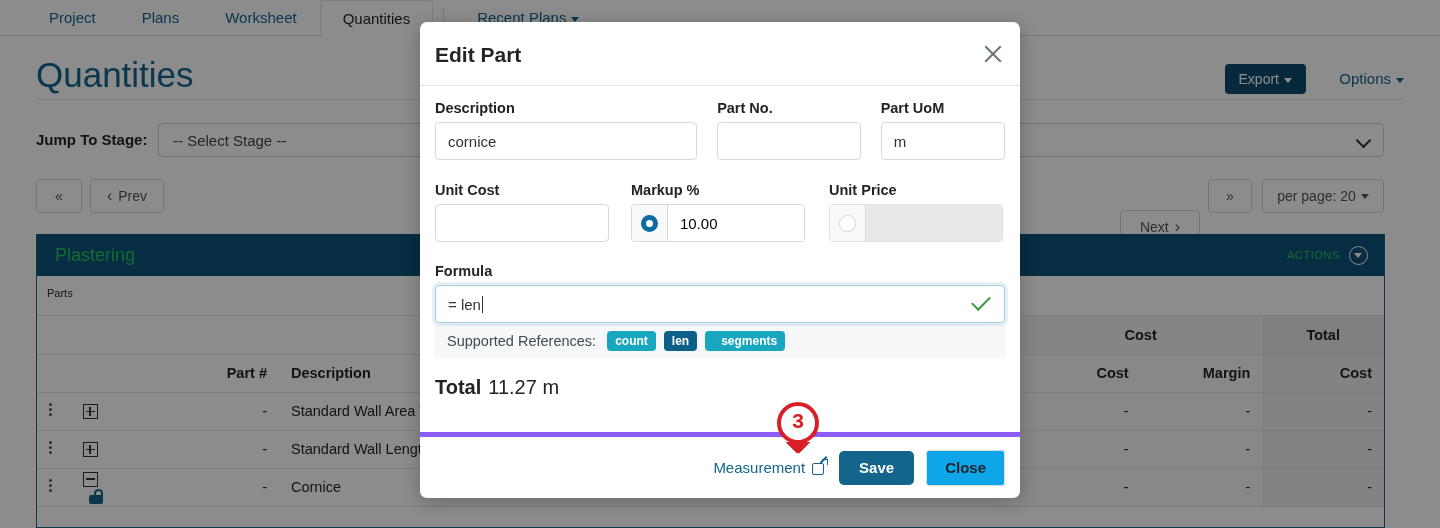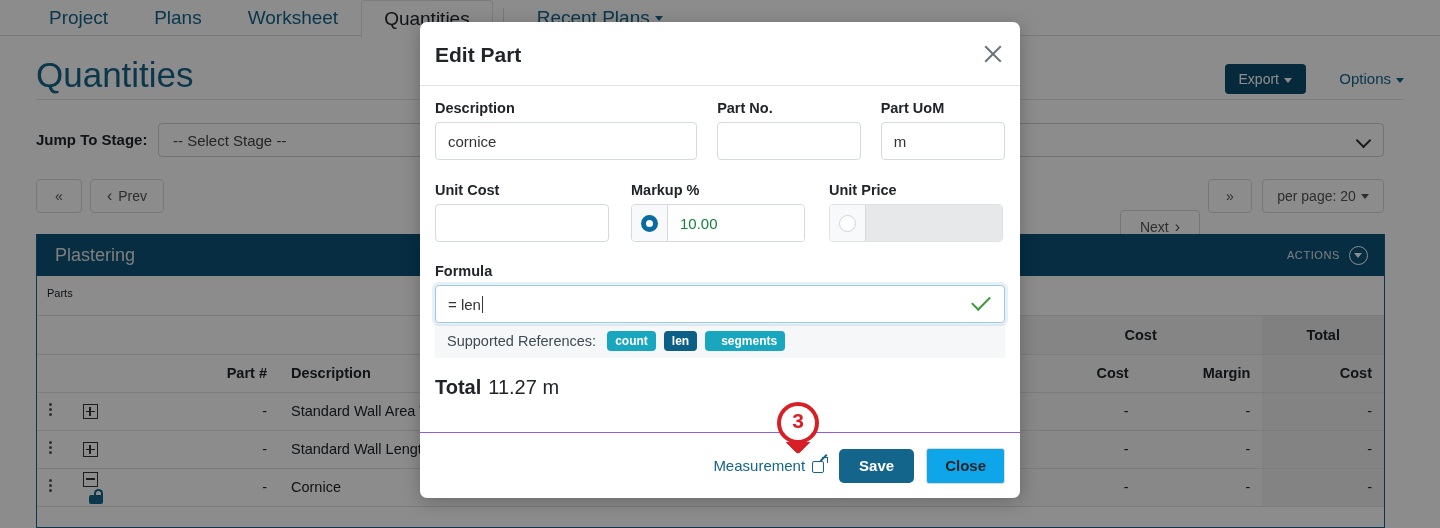--- a/index.html
+++ b/index.html
@@ -15,21 +15,21 @@
   
   .page { position: absolute; inset: 0; background: #ffffff; }
 
   .navbar {
     position: absolute; left: 0; top: 0; width: 1440px; height: 36px;
     border-bottom: 1px solid #dddddd;
     background: #ffffff;
   }
   .nav-tabs { position: absolute; left: 26px; top: 0; display: flex; align-items: flex-end; height: 36px; }
   .nav-tab {
-    font-size: 19px; color: #14658c; padding: 9px 22px 10px 22px;
+    font-size: 15px; color: #14658c; padding: 9px 22px 10px 22px;
     border: 1px solid transparent; border-bottom: none; line-height: 17px;
     white-space: nowrap;
   }
   .nav-tab.active {
     color: #212529; background: #ffffff;
     border-color: #dee2e6; border-radius: 4px 4px 0 0;
     position: relative; top: 1px;
   }
   .nav-divider {
     width: 1px; height: 20px; background: #dddddd; margin: 0 10px; align-self: center;
@@ -79,21 +79,21 @@
   #btn-prev  { left: 90px; top: 179px; width: 74px; }
   #btn-next  { left: 1120px; top: 179px; width: 80px; margin-top: 31px; }
   #btn-last  { left: 1208px; top: 179px; width: 44px; }
   #btn-perpage { left: 1262px; top: 179px; width: 122px; }
 
   .table-card {
     position: absolute; left: 36px; top: 234px; width: 1349px; height: 294px;
     border: 1px solid #14658c; border-top: none; background: #ffffff; overflow: hidden;
   }
   .card-head {
-    height: 42px; background: #0b5378; color: #e5e5e5; position: relative; text-decoration: underline;
+    height: 42px; background: #0b5378; color: #22c55e; position: relative; text-decoration: underline;
   }
   .card-head .ttl { position: absolute; left: 18px; top: 11px; font-size: 18px; }
   .card-head .actions {
     position: absolute; right: 44px; top: 15px; font-size: 11px; letter-spacing: .6px;
   }
   .card-head .actions-icon {
     position: absolute; right: 16px; top: 12px; width: 19px; height: 19px;
     border: 1.5px solid #ffffff; border-radius: 50%;
   }
   .card-head .actions-icon i {
@@ -179,21 +179,21 @@
   .radio-inp { display: flex; height: 38px; border: 1px solid #d5dade; border-radius: 4px; overflow: hidden; }
   .radio-cell {
     width: 36px; background: #f8f9fa; border-right: 1px solid #d5dade;
     display: flex; align-items: center; justify-content: center; flex: none;
   }
   .radio-dot {
     width: 17px; height: 17px; border-radius: 50%; background: #ffffff;
     border: 5px solid #0b6aa2; box-sizing: border-box;
   }
   .radio-dot.off { border: 1px solid #cfd4d8; background: #ffffff; }
-  .radio-val { flex: 1; display: flex; align-items: center; padding: 0 12px; font-size: 15px; color: #15803d; background: #ffffff; }
+  .radio-val { flex: 1; display: flex; align-items: center; padding: 0 12px; font-size: 15px; color: #000000; background: #ffffff; }
   .radio-val.disabled { background: #e6e8ea; }
   .radio-inp.disabled { border-color: #dfe2e5; }
 
   .formula-label { margin-top: 21px; font-size: 14.5px; font-weight: bold; color: #212529; }
   .formula-box {
     margin-top: 6px; height: 38px; border: 1px solid #9fcbe0; border-radius: 4px;
     box-shadow: 0 0 0 3px rgba(13,110,160,0.10);
     display: flex; align-items: center; padding: 0 12px; position: relative; background: #fff;
   }
   .formula-text { font-size: 15px; color: #333; }
@@ -210,21 +210,21 @@
   .refs .cap { font-size: 14.5px; color: #3e4a52; margin-right: 3px; }
   .badge {
     font-size: 12px; font-weight: bold; color: #ffffff; border-radius: 4px;
     padding: 4px 8px; line-height: 12px;
   }
   .total-line { margin-top: 18px; font-size: 20px; color: #212529; }
   .total-line b { font-weight: bold; }
   .total-line span { margin-left: 7px; }
 
   .modal-foot {
-    height: 66px; border-top: 1px solid #8b5cf6; flex: none; position: relative;
+    height: 66px; border-top: 5px solid #8b5cf6; flex: none; position: relative;
     display: flex; align-items: center; justify-content: flex-end; padding-right: 15px; gap: 12px;
   }
   .meas-link { color: #14658c; font-size: 15px; display: flex; align-items: center; gap: 7px; }
   .ext-icon { position: relative; width: 15px; height: 15px; display: inline-block; }
   .ext-icon .bx { position: absolute; left: 0; bottom: 0; width: 12px; height: 12px;
       border: 1.8px solid #14658c; border-radius: 2px; }
   .ext-icon .ar { position: absolute; right: -1px; top: -1px; width: 9px; height: 9px; }
   .ext-icon .ar::before { content: ""; position: absolute; left: 0; top: 0; width: 9px; height: 1.8px;
       background: #14658c; transform: rotate(-45deg); transform-origin: center; }
   .ext-icon .ar::after { content: ""; position: absolute; right: 0; top: 0; width: 5px; height: 5px;

